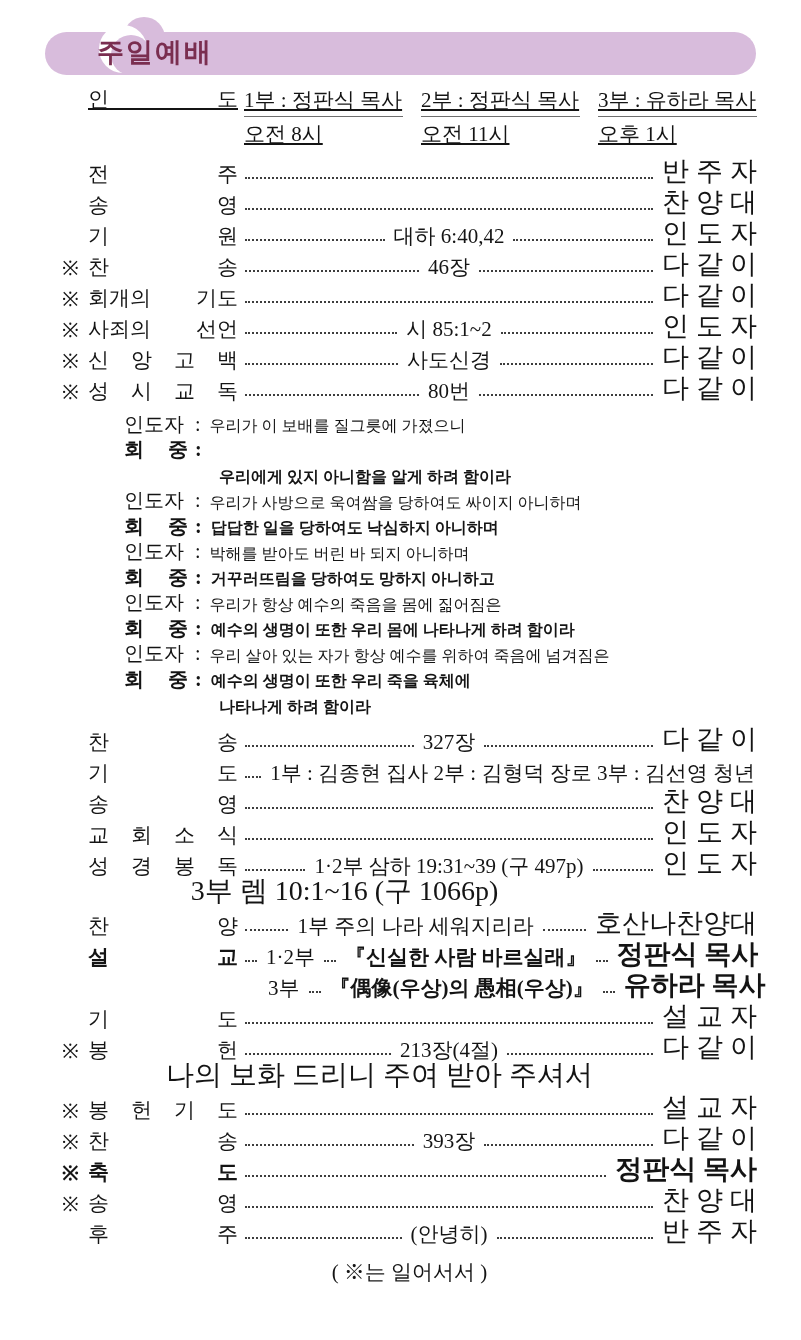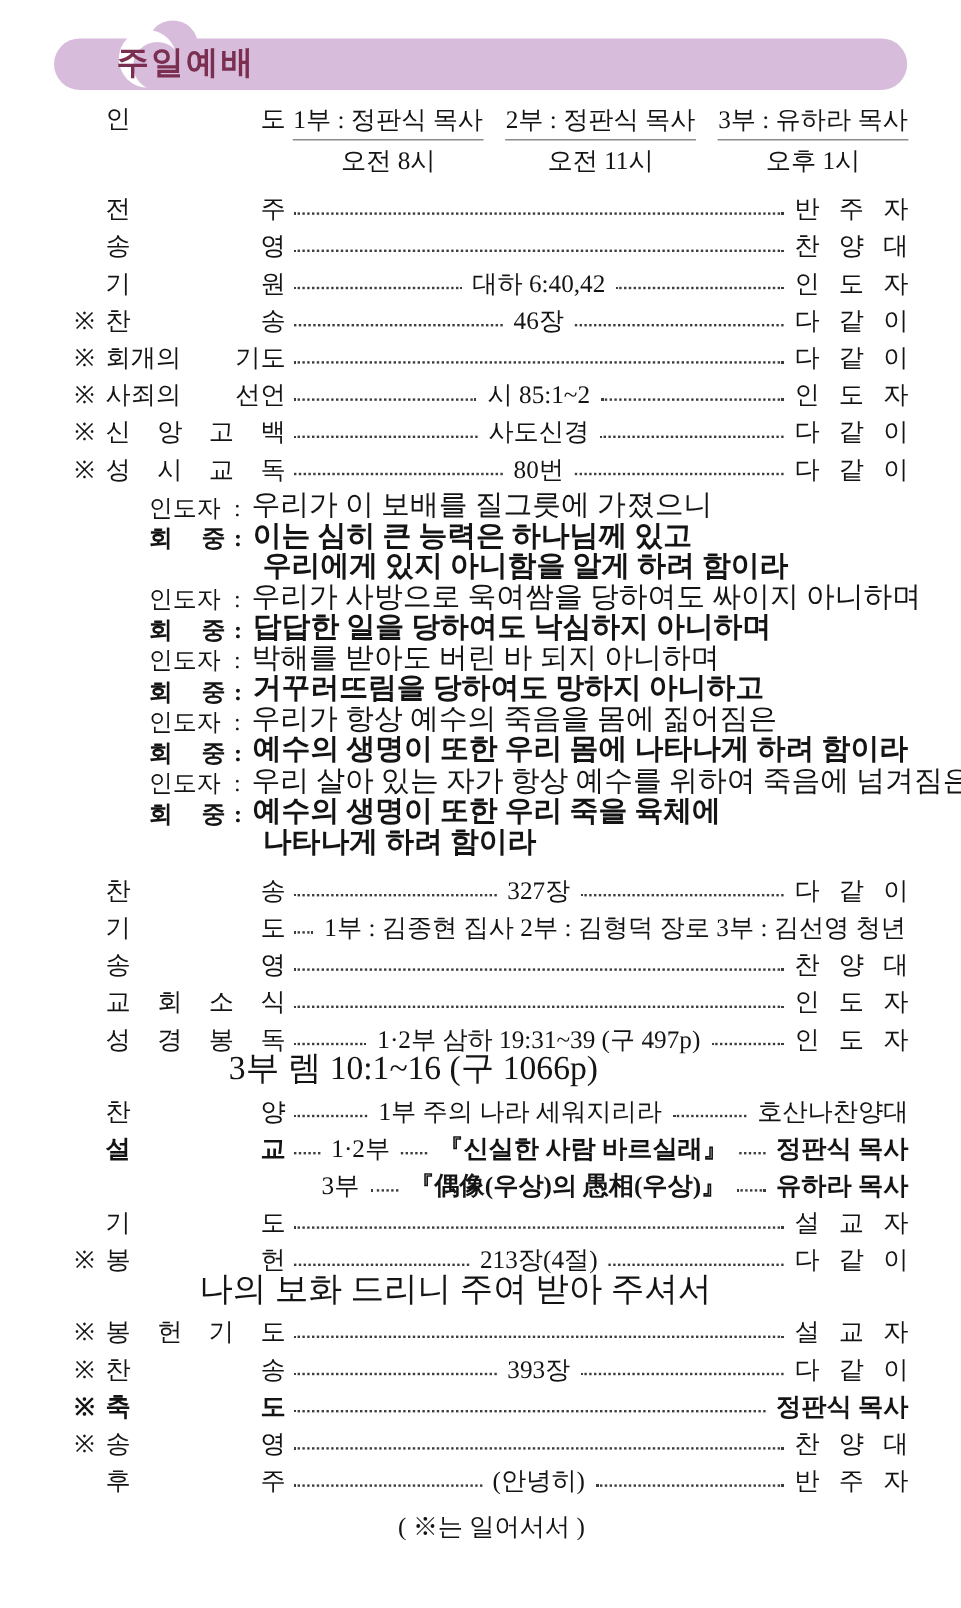--- a/index.html
+++ b/index.html
@@ -17,44 +17,44 @@
   .banner .moon-w{position:absolute;width:48px;height:48px;border-radius:50%;background:#fff;left:54px;top:-7px;}
   .banner .moon-p{position:absolute;width:40px;height:40px;border-radius:50%;left:66px;top:3px;}
   .banner .title{
     position:absolute;left:52px;bottom:5px;z-index:5;
     font-family:Liberation Sans, sans-serif;font-weight:700;
     font-size:27px;letter-spacing:2px;
   }
   
   .content{padding:0 44px 0 62px;}
   
-  .leader{display:flex;align-items:flex-start;margin-bottom:9px;}
+  .leader{display:flex;align-items:flex-start;margin-bottom:9px;text-decoration:underline;}
   .svc-wrap{flex:1;display:flex;gap:18px;margin-left:6px;}
-  .svc{flex:1;text-align:center;font-size:21px;line-height:1.15;}
+  .svc{flex:1;font-size:21px;line-height:1.15;}
   .svc-name{border-bottom:1.6px solid #6e6e6e;padding-bottom:4px;white-space:nowrap;}
   .svc-time{padding-top:5px;}
   
   .prow{display:flex;align-items:flex-end;height:31px;}
   .prow.mt{margin-top:7px;}
   .c-mark{flex:none;width:26px;font-size:20px;line-height:1.1;}
   .c-label{flex:none;width:150px;font-size:21px;line-height:1.1;
            text-align:justify;text-align-last:justify;}
   .c-dots{flex:1 1 18px;min-width:12px;border-top:2.4px dotted #3d3d3d;margin:0 7px 7px 7px;}
   .c-text{flex:none;font-size:21px;line-height:1.1;margin:0 2px;white-space:nowrap;}
-  .c-right{flex:none;min-width:95px;font-size:21px;line-height:1.1;white-space:nowrap;
+  .c-right{flex:none;min-width:95px;font-size:27px;line-height:1.1;white-space:nowrap;
            text-align:justify;text-align-last:justify;margin-left:2px;}
   .c-sp{flex:none;}
   .g{font-family:Liberation Serif, serif;font-weight:700;}
   
   .prow.reading{height:25.5px;margin-left:62px;}
   .c-spk{flex:none;width:64px;font-size:20px;line-height:1.15;
          text-align:justify;text-align-last:justify;white-space:nowrap;}
   .c-colon{flex:none;font-size:20px;line-height:1.15;margin:0 9px 0 7px;}
   .c-nospk{flex:none;width:95px;}
-  .c-rtext{flex:none;font-size:24px;line-height:1.15;white-space:nowrap;}
+  .c-rtext{flex:none;font-size:16px;line-height:1.15;white-space:nowrap;}
   
   .prow.crow{justify-content:center;height:29px;}
   .c-ctext{flex:none;font-size:28px;line-height:1.1;white-space:nowrap;}
   
   .note{text-align:center;font-size:21px;margin-top:12px;}
 </style>
 </head>
 <body>
 
 <div class="banner" style="background: rgb(216, 188, 220);">
@@ -145,21 +145,20 @@
         <span class="c-right">다 같 이</span>
       </div>
       <div class="prow reading mt">
         <span class="c-spk">인도자</span>
         <span class="c-colon">:</span>
         <span class="c-rtext">우리가 이 보배를 질그릇에 가졌으니</span>
       </div>
       <div class="prow reading">
         <span class="c-spk g">회 중</span>
         <span class="c-colon g">:</span>
-        <span class="c-rtext g">이는 심히 큰 능력은 하나님께 있고</span>
       </div>
       <div class="prow reading">
         <span class="c-nospk"></span>
         <span class="c-rtext g">우리에게 있지 아니함을 알게 하려 함이라</span>
       </div>
       <div class="prow reading">
         <span class="c-spk">인도자</span>
         <span class="c-colon">:</span>
         <span class="c-rtext">우리가 사방으로 욱여쌈을 당하여도 싸이지 아니하며</span>
       </div>

